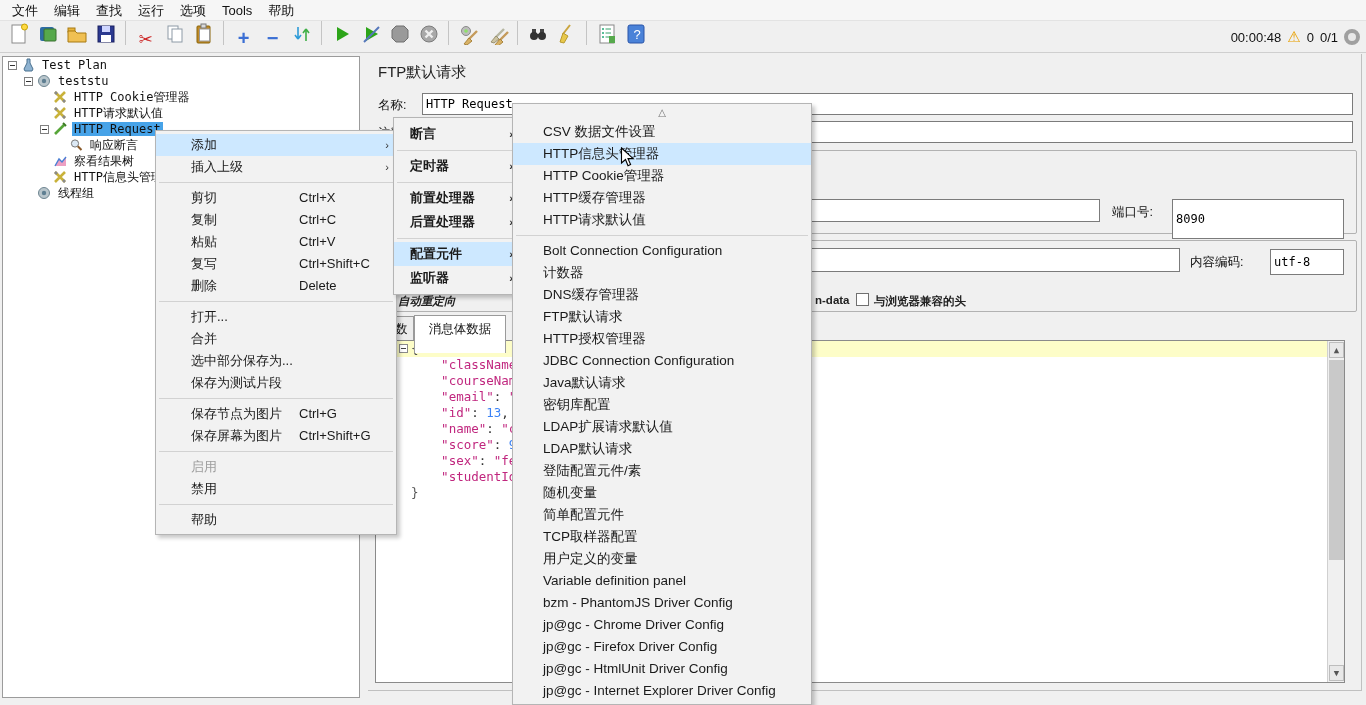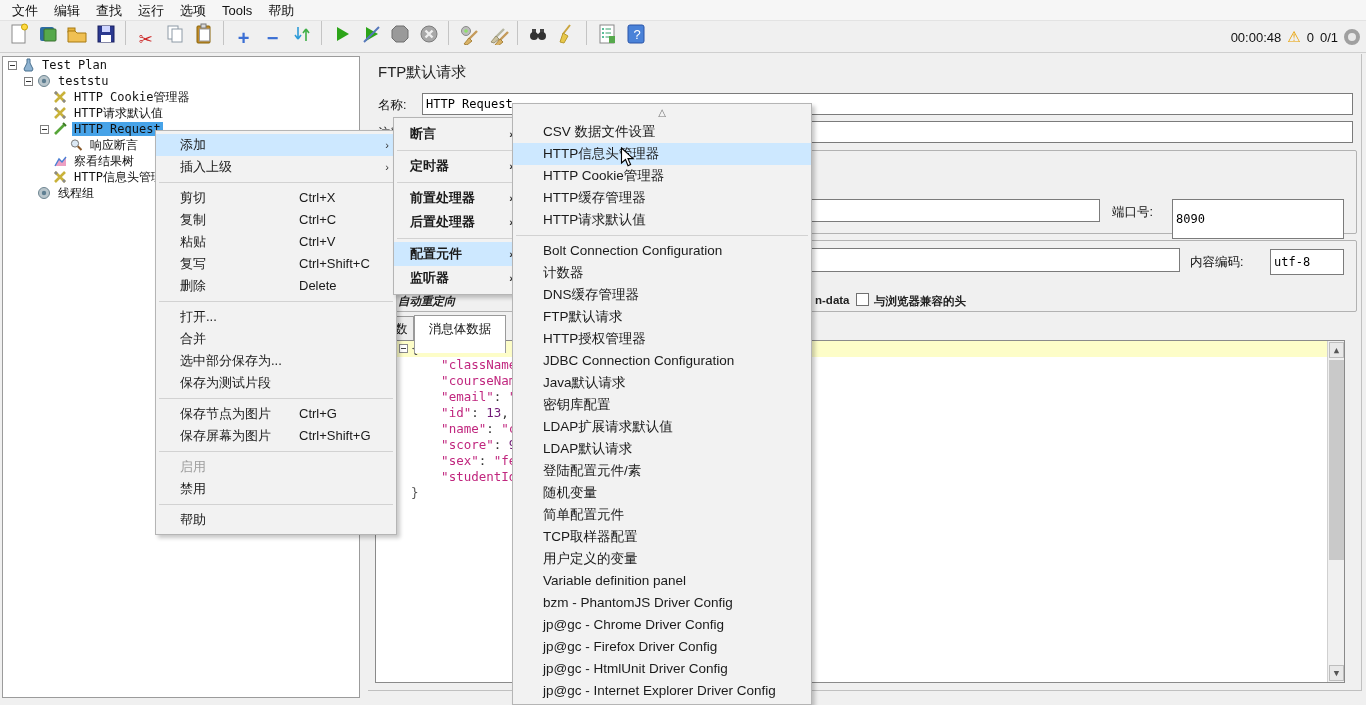--- a/index.html
+++ b/index.html
@@ -43,36 +43,36 @@
   .tab.on { background:#fff; z-index:2; }
 
   
   #editor { position:absolute; left:7px; top:286px; width:970px; height:343px; background:#fff; border:1px solid #8a8a8a; overflow:hidden; font-family:"DejaVu Sans Mono","Liberation Mono",monospace; font-size:12.5px; }
   .ed-line { height:16px; line-height:16px; display:flex; white-space:pre; }
   .ed-line.hl { background:#fdfdc8; }
   .ed-num { width:22px; text-align:right; color:#8a8a8a; flex:0 0 22px; padding-right:3px; }
   .ed-fold { width:13px; flex:0 0 13px; position:relative; }
   .fold-box { position:absolute; left:1px; top:3px; width:9px; height:9px; border:1px solid #8a8a8a; background:#fff; }
   .fold-box:after { content:''; position:absolute; left:1px; right:1px; top:3px; border-top:1px solid #444; }
-  .seg-k { color:#c0267e; } .seg-s { color:#c0267e; } .seg-n { color:#701a75; } .seg-p { color:#333; } .seg-b { color:#555; }
+  .seg-k { color:#c0267e; } .seg-s { color:#c0267e; } .seg-n { color:#3b82f6; } .seg-p { color:#333; } .seg-b { color:#555; }
   #ed-scroll { position:absolute; right:0; top:0; width:17px; height:341px; background:#f0f0f0; border-left:1px solid #d0d0d0; }
   .sc-arrow { position:absolute; left:1px; width:15px; height:16px; background:#e8e8e8; border:1px solid #bdbdbd; color:#555; font-size:9px; text-align:center; line-height:15px; }
   #sc-thumb { position:absolute; left:1px; top:19px; width:15px; height:200px; background:#c9c9c9; }
 
   
   .menu { position:absolute; background:#f2f2f2; border:1px solid #b5b5b5; box-shadow:3px 3px 4px rgba(0,0,0,.22); }
   .mi { height:22px; line-height:22px; position:relative; white-space:nowrap; font-size:13px; color:#1a1a1a; }
   .mi.hl { background:#cde8ff; }
   .mi.dis { color:#9d9d9d; }
   .mi .sc { position:absolute; left:143px; top:0; }
   .mi .arr { position:absolute; right:7px; top:0; font-size:11px; color:#333; }
   .msep { height:9px; position:relative; }
   .msep:after { content:''; position:absolute; left:3px; right:3px; top:4px; border-top:1px solid #d2d2d2; }
   #context-menu { left:155px; top:130px; width:242px; z-index:20; padding:3px 0; }
-  #context-menu .mi { padding-left:24px; }
+  #context-menu .mi { padding-left:35px; }
   #add-submenu { left:393px; top:117px; width:128px; z-index:21; padding:4px 0;font-weight:bold; }
   #add-submenu .mi { padding-left:16px; height:24px; line-height:24px; }
   #add-submenu .msep { height:8px; }
   #config-menu { left:512px; top:103px; width:300px; height:602px; z-index:22; }
   #config-menu .mi { padding-left:30px; font-size:13.5px; }
   #cm-scrollup { height:17px; text-align:center; color:#777; font-size:10px; line-height:17px; }
 
   #mouse-cursor { position:absolute; left:620px; top:147px; z-index:30; }
 </style>
 </head>

